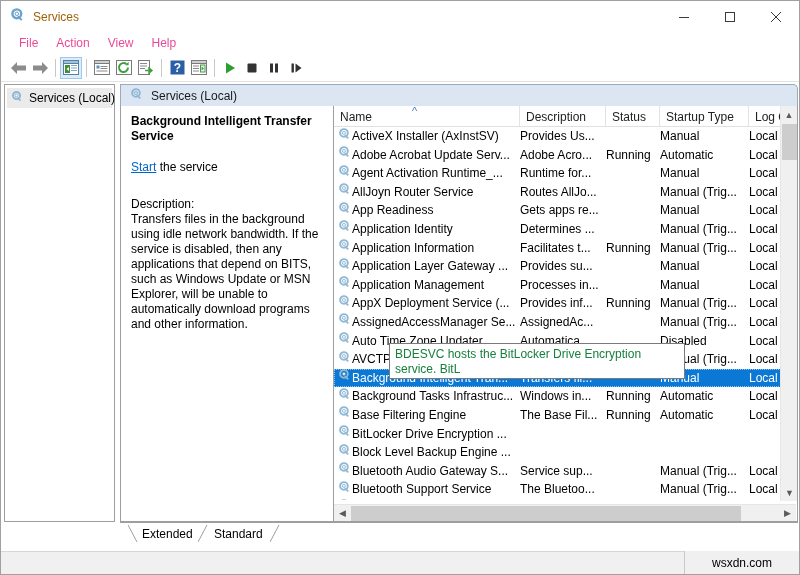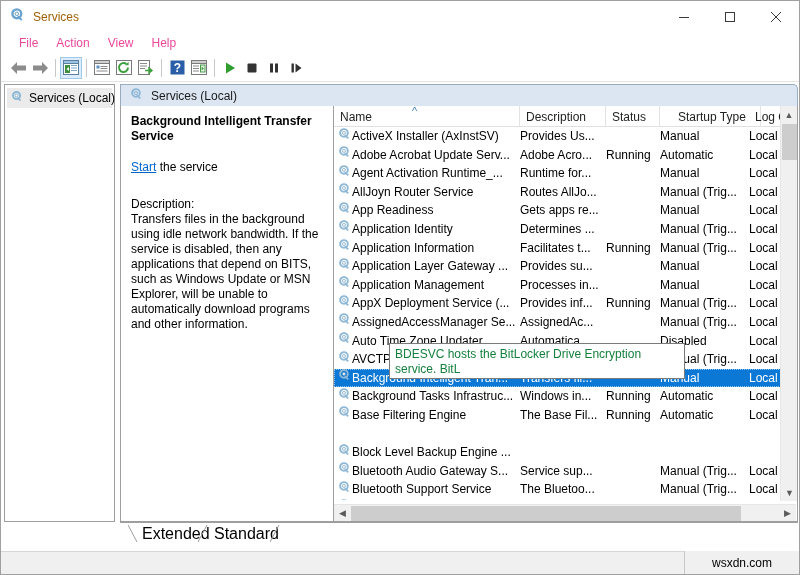--- a/index.html
+++ b/index.html
@@ -131,21 +131,21 @@
     z-index:40;white-space:pre-wrap;overflow:hidden;height:36px;
   }
 
   
   .tabs{
     position:absolute;left:119px;top:521px;width:678px;height:22px;
     border-top:1px solid #9e9e9e;box-sizing:border-box;
   }
   .tab{
     position:absolute;top:1px;height:20px;display:flex;align-items:center;
-    font-size:16px;color:#000;padding:0 6px;
+    font-size:12px;color:#000;padding:0 6px;
   }
   .tabslash{position:absolute;top:2px;width:10px;height:18px;}
 
   
   .statusbar{
     position:absolute;left:0;bottom:0;right:0;height:23px;
     background:#f0f0f0;border-top:1px solid #d6d6d6;box-sizing:border-box;
   }
   .wm-box{
     position:absolute;right:0;bottom:0;width:115px;height:23px;
@@ -325,21 +325,21 @@
         <div class="lv-hcell c-name-h" style="left:0;width:186px;">
           <span>Name</span>
           <span class="sortmark">^</span>
         </div>
         <div class="lv-hcell" style="left:186px;width:86px;">
           <span>Description</span>
         </div>
         <div class="lv-hcell" style="left:272px;width:54px;">
           <span>Status</span>
         </div>
-        <div class="lv-hcell" style="left:338px;width:89px;text-align:center;">
+        <div class="lv-hcell" style="left:326px;width:89px;text-align:center;">
           <span>Startup Type</span>
         </div>
         <div class="lv-hcell" style="left:415px;width:32px;border-right:none;">
           <span>Log On</span>
         </div>
       </div>
 
       <div class="rows" id="rows">
           <div class="row">
             <div class="c c-name">
@@ -559,20 +559,28 @@
                   <circle cx="6.8" cy="6.8" r="1.7" fill="#ffffff" stroke="#6a9cc0" stroke-width="0.8"></circle>
                 </svg></span>
               <span>Base Filtering Engine</span>
             </div>
             <div class="c c-desc">The Base Fil...</div>
             <div class="c c-status">Running</div>
             <div class="c c-start">Automatic</div>
             <div class="c c-logon">Local Se</div>
           </div>
           <div class="row">
+            <div class="c c-name">
+              <span><svg width="14" height="14" viewBox="0 0 16 16">
+                  <circle cx="6.8" cy="6.8" r="4.4" fill="none" stroke="#8fb8d6" stroke-width="2.2"></circle>
+                  <rect x="8.6" y="8.6" width="5.4" height="2" fill="#8fb8d6" transform="rotate(45 8.6 8.6)"></rect>
+                  <circle cx="6.8" cy="6.8" r="1.7" fill="#ffffff" stroke="#6a9cc0" stroke-width="0.8"></circle>
+                </svg></span>
+              <span>BitLocker Drive Encryption ...</span>
+            </div>
             <div class="c c-desc"></div>
             <div class="c c-status"></div>
             <div class="c c-start"></div>
             <div class="c c-logon"></div>
           </div>
           <div class="row">
             <div class="c c-name">
               <span><svg width="14" height="14" viewBox="0 0 16 16">
                   <circle cx="6.8" cy="6.8" r="4.4" fill="none" stroke="#8fb8d6" stroke-width="2.2"></circle>
                   <rect x="8.6" y="8.6" width="5.4" height="2" fill="#8fb8d6" transform="rotate(45 8.6 8.6)"></rect>

